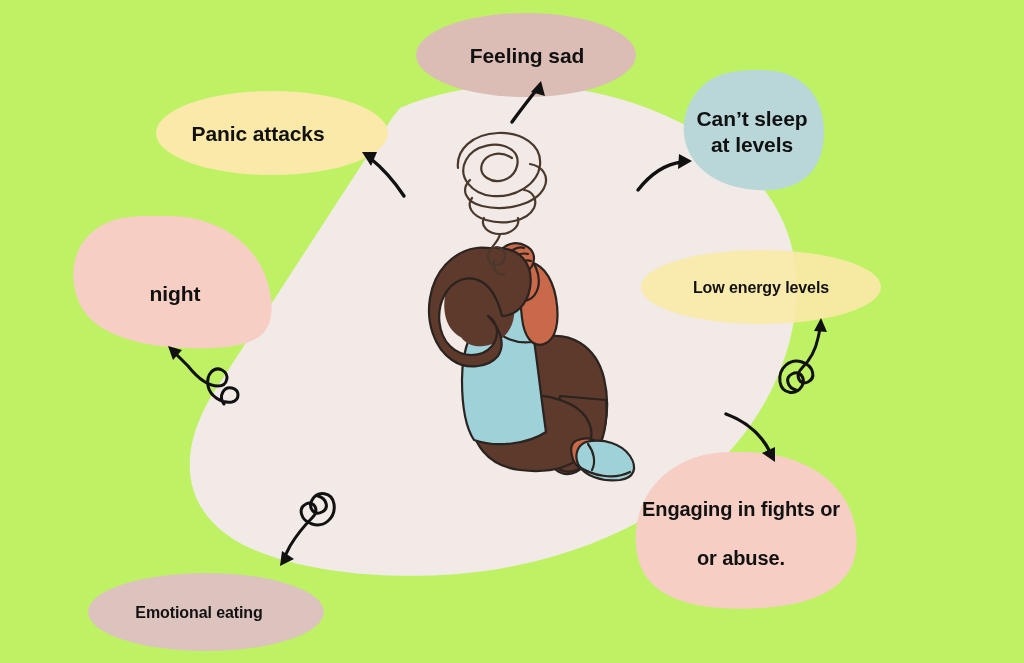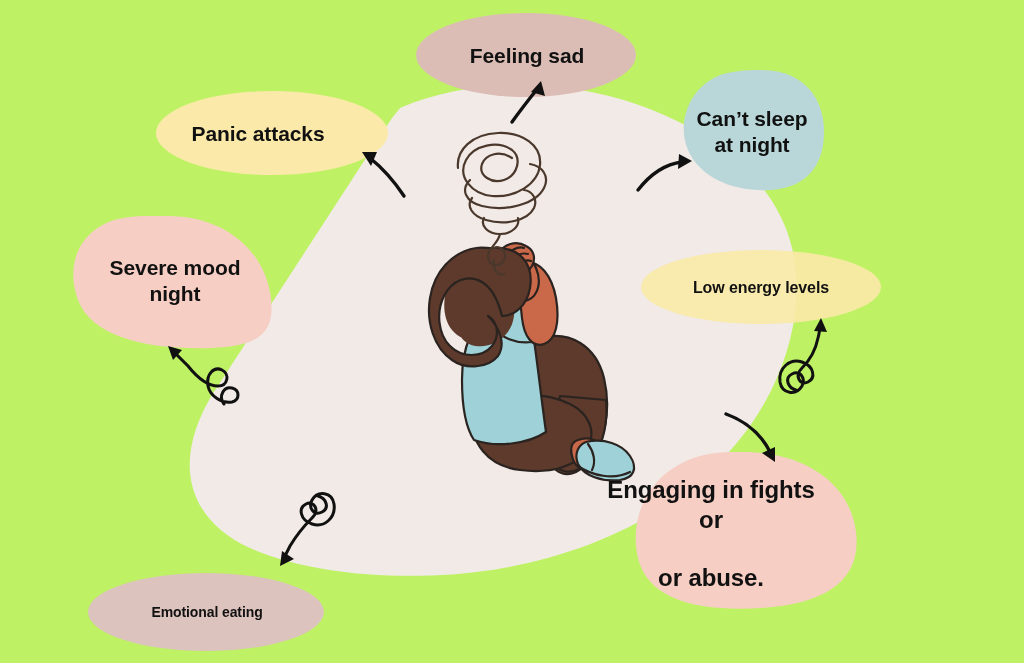--- a/index.html
+++ b/index.html
@@ -35,22 +35,22 @@
     letter-spacing: -0.1px;
     z-index: 6;
     pointer-events: auto;
   }
   
   #lbl-feeling-sad   { left: 420px; top: 18px;  width: 214px; height: 76px; font-size: 21px; }
   #lbl-cant-sleep    { left: 682px; top: 76px;  width: 140px; height: 112px; font-size: 21px; }
   #lbl-panic         { left: 144px; top: 96px;  width: 228px; height: 76px; font-size: 21px; }
   #lbl-severe-mood   { left: 78px;  top: 218px; width: 194px; height: 126px; font-size: 21px; }
   #lbl-low-energy    { left: 642px; top: 251px; width: 238px; height: 74px; font-size: 16px; }
-  #lbl-engaging      { left: 604px; top: 462px; width: 214px; height: 144px; font-size: 24px; }
-  #lbl-emotional     { left: 88px;  top: 576px; width: 238px; height: 74px; font-size: 14px; }
+  #lbl-engaging      { left: 634px; top: 462px; width: 214px; height: 144px; font-size: 20px; }
+  #lbl-emotional     { left: 80px;  top: 576px; width: 238px; height: 74px; font-size: 16px; }
 </style>
 </head>
 <body>
 
 <div id="canvas">
 
   <svg class="layer" viewBox="0 0 1024 663" xmlns="http://www.w3.org/2000/svg">
     <path d="M400,108
          C470,78 560,78 636,104
          C712,130 776,180 792,248
@@ -285,31 +285,31 @@
     </g>
   </svg>
 
   <div class="label" id="lbl-feeling-sad">
     <span>Feeling sad</span>
   </div>
 
   <div class="label" id="lbl-cant-sleep">
     <span>
       <span>Can’t sleep</span><br>
-      <span>at night</span>
+      <span>at levels</span>
     </span>
   </div>
 
   <div class="label" id="lbl-panic">
     <span>Panic attacks</span>
   </div>
 
   <div class="label" id="lbl-severe-mood">
     <span>
-      <span>Severe mood</span><br>
+      <br>
       <span>night</span>
     </span>
   </div>
 
   <div class="label" id="lbl-low-energy">
     <span>Low energy levels</span>
   </div>
 
   <div class="label" id="lbl-engaging">
     <span>

